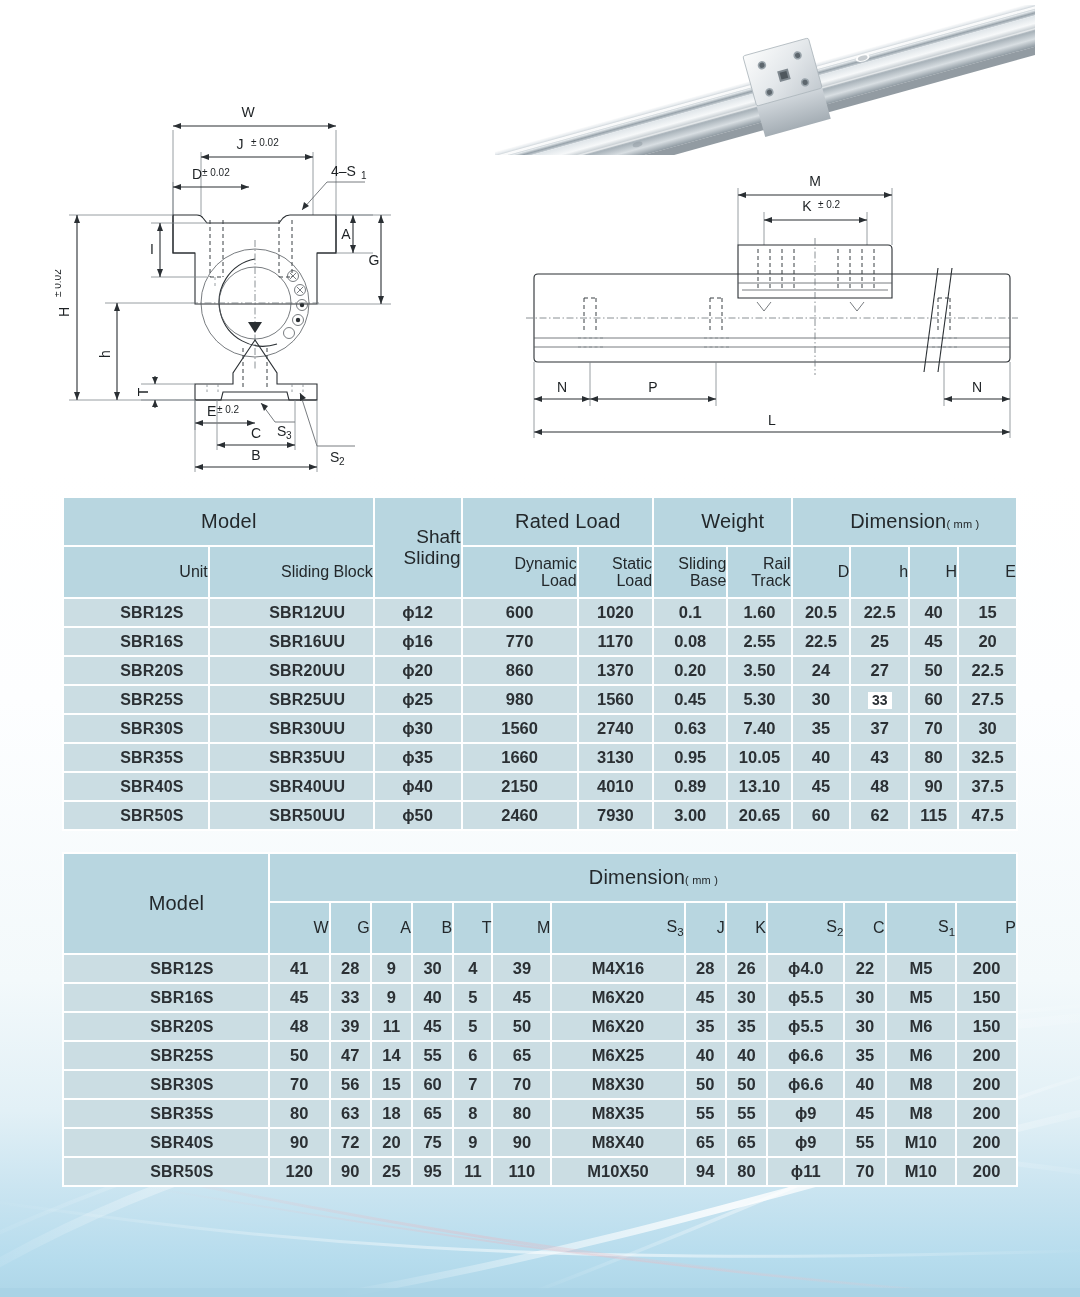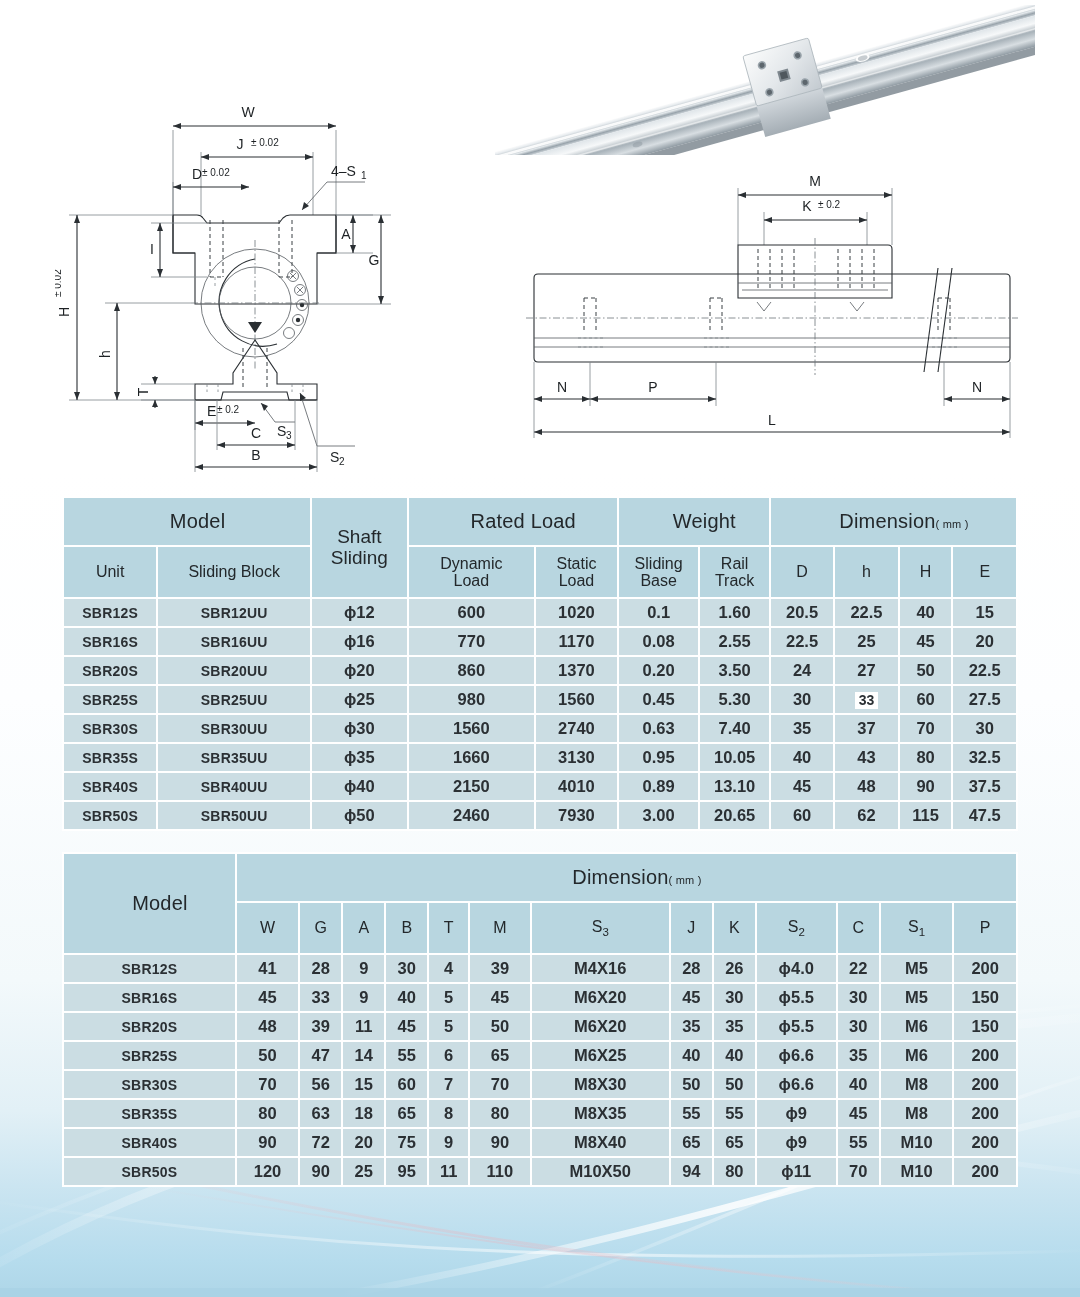--- a/index.html
+++ b/index.html
@@ -63,31 +63,32 @@
   .table-block th.grp {
     font-size: 20px;
     height: 47px;
     letter-spacing: .2px;
     padding-left: 21px;
   }
   .table-block th.sub {
     font-size: 16px;
     height: 50px;
     line-height: 1.08;
+    text-align: right;
   }
   .table-block th.tall {
     font-size: 19px;
   }
   .table-block td {
     font-size: 16.5px;
     height: 27px;
     font-weight: bold;
     color: #2b3034;
   }
-  td.model-cell { font-size: 14px; letter-spacing: .2px; }
+  td.model-cell { font-size: 16px; letter-spacing: .2px; padding-left: 32px; }
   .unit-note { font-size: 11px; }
   .patched {
     background: #ffffff;
     display: inline-block;
     padding: 0 4px;
     font-size: 14px;
     line-height: 1.25;
   }
   sub { font-size: .72em; }
 

